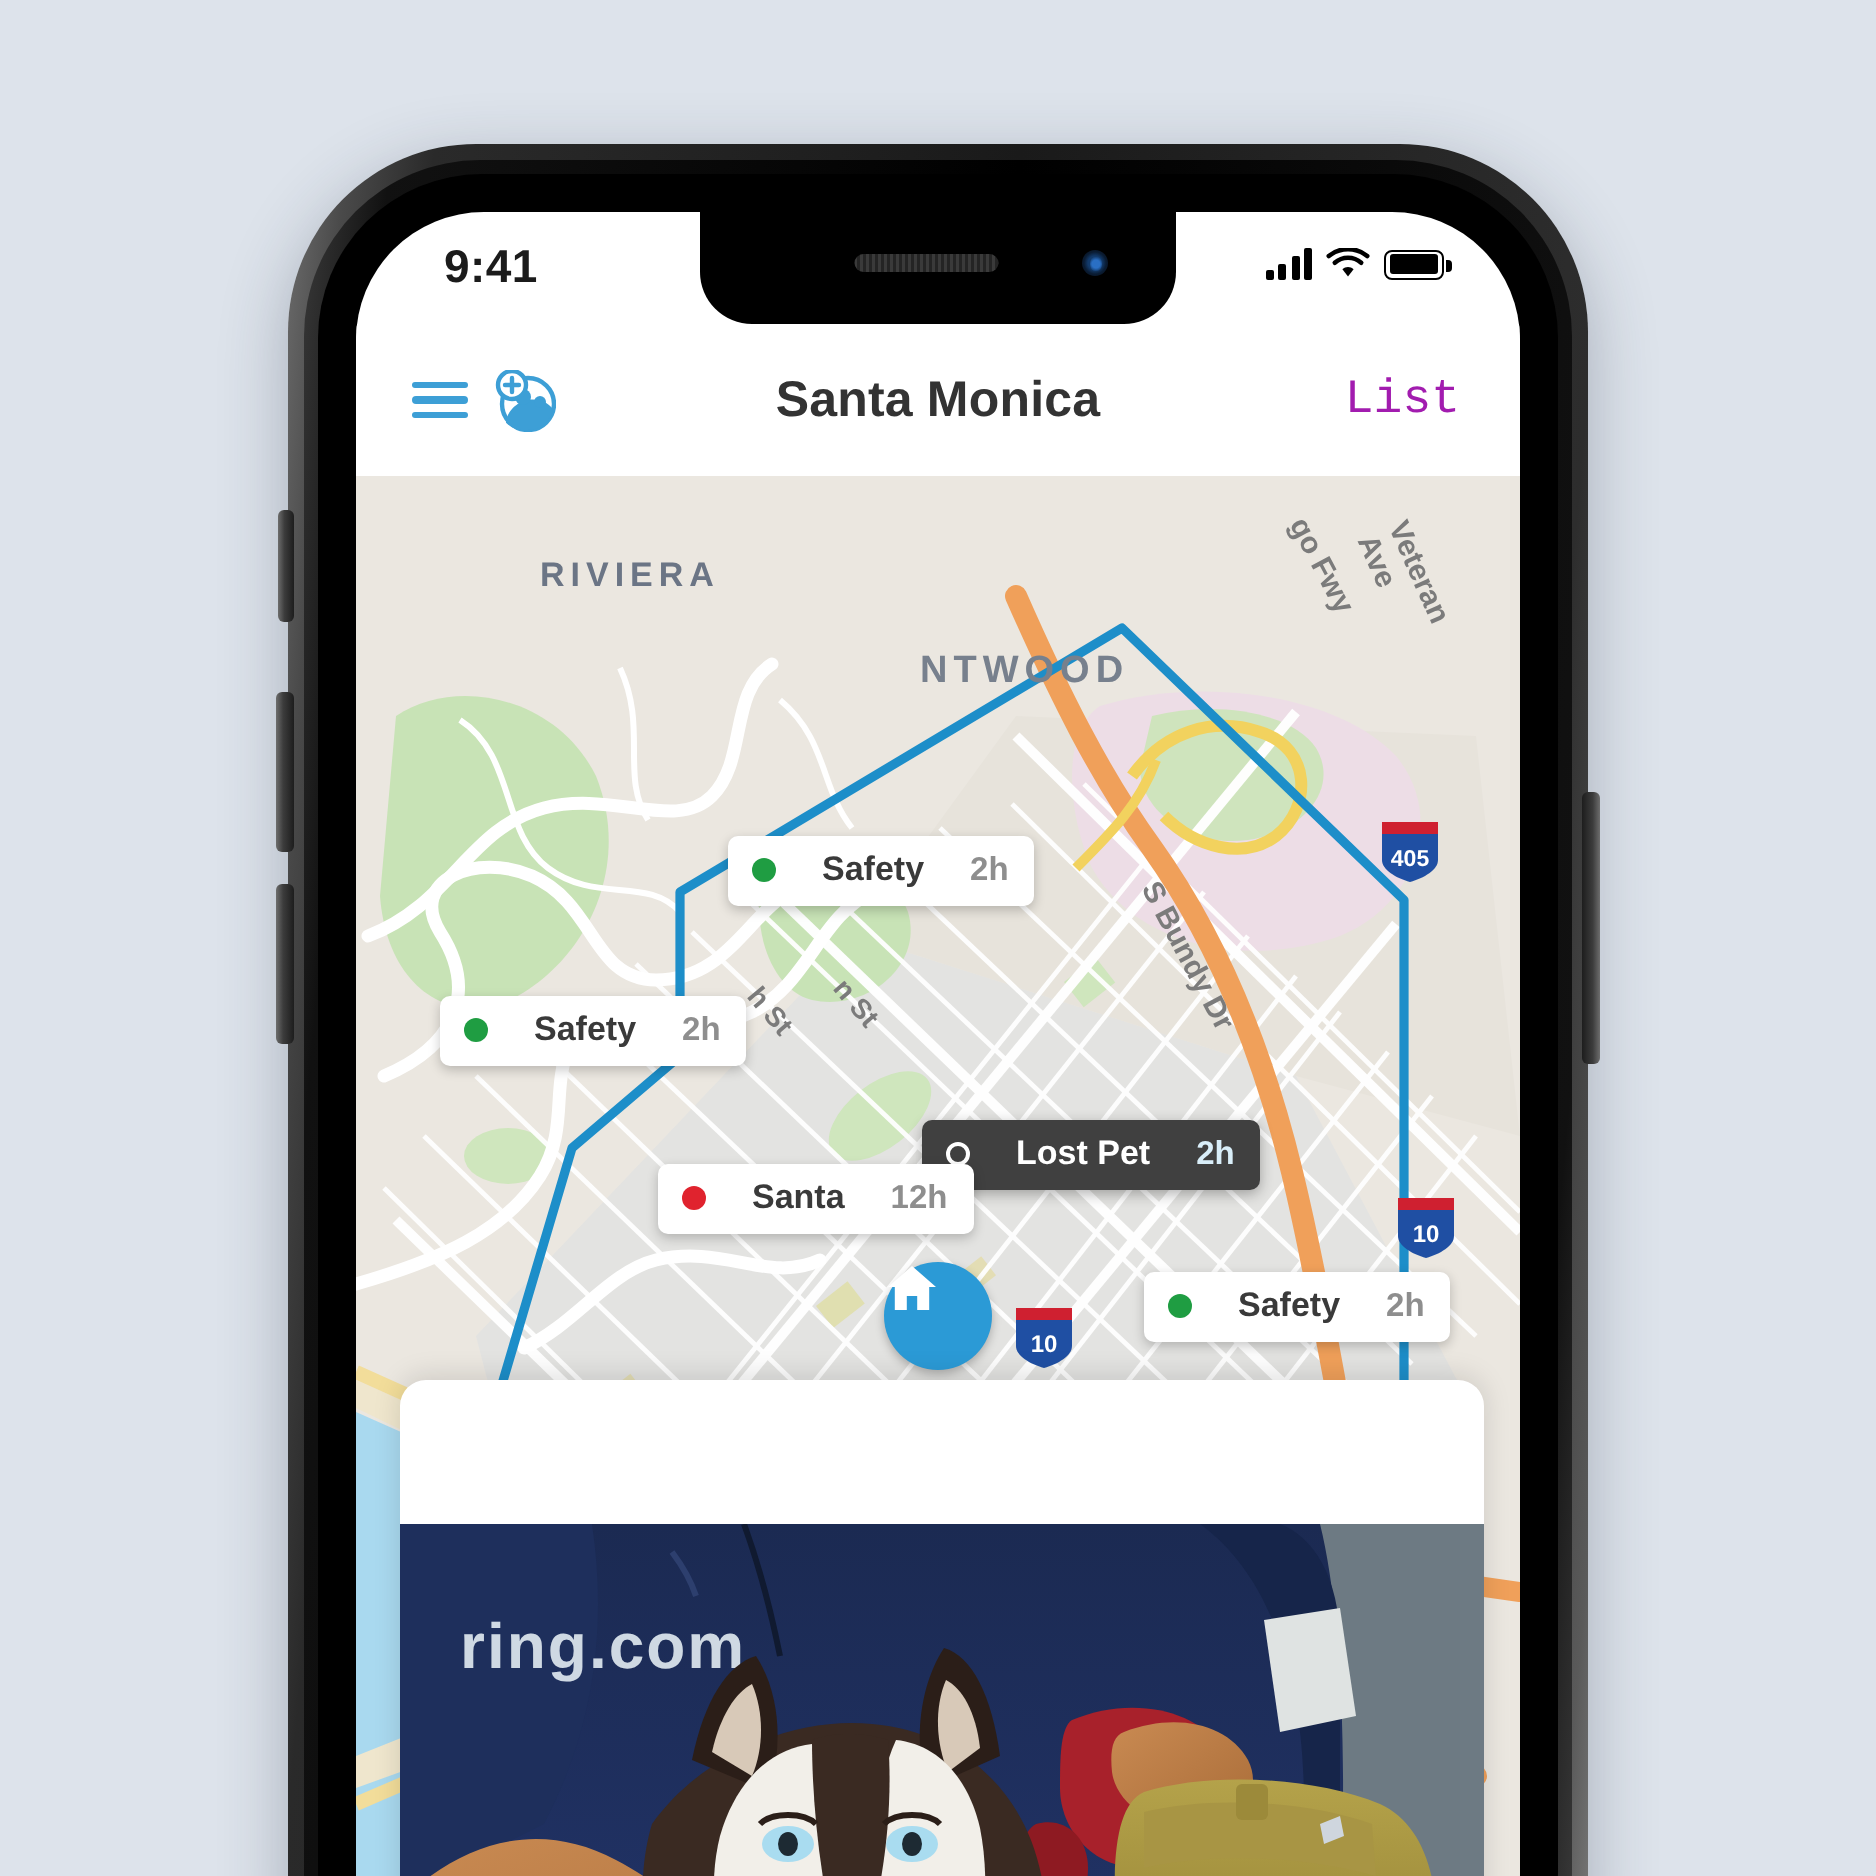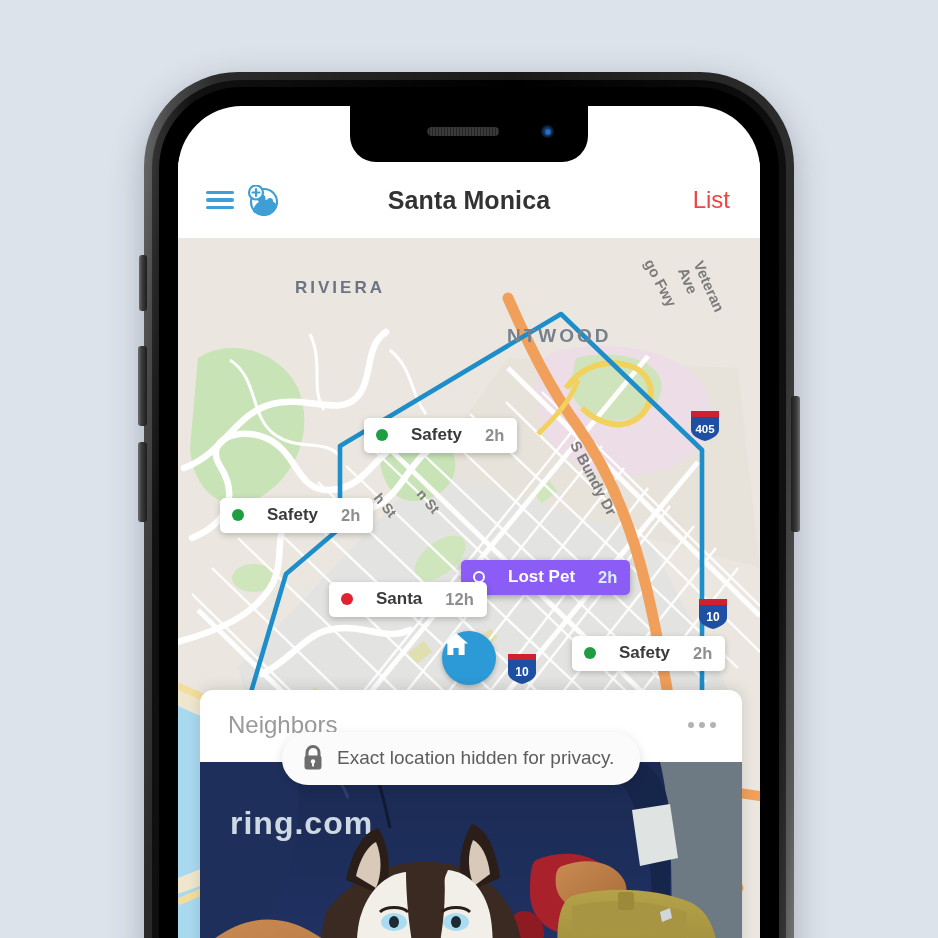--- a/index.html
+++ b/index.html
@@ -113,62 +113,62 @@
   .nav-left { position:absolute; left: 28px; display:flex; align-items:center; gap: 13px; }
   .hamburger { width: 28px; height: 19px; display:flex; flex-direction:column; justify-content:space-between; cursor:pointer; }
   .hamburger b { display:block; height: 3.4px; background:#3d9fd6; border-radius:2px; }
   .neighbors-icon { width: 31px; height: 31px; position: relative; }
   .nav-title {
     position: absolute; left: 0; right: 0; text-align: center;
     font-size: 25px; font-weight: 600; color: #333; letter-spacing: .1px;
   }
   .nav-right {
     position: absolute; right: 30px;
-    font-size: 24px; color: #ef4444; font-weight: 400; cursor: pointer;
+    font-size: 24px; color: #a21caf; font-weight: 400; cursor: pointer; font-family: Liberation Mono, monospace;
   }
 
   
   .map {
     position: absolute; left: 0; top: 132px; width: 582px; height: 760px;
     overflow: hidden; background: #e9e5de;
   }
   .map svg { position: absolute; left: 0; top: 0; }
 
   
   .pill {
     position: absolute; display: inline-flex; align-items: center; gap: 23px;
     background: #fff; border-radius: 5px; padding: 7px 13px 8px 12px;
     box-shadow: 0 2px 6px rgba(0,0,0,.22);
     white-space: nowrap; z-index: 20; cursor: pointer;
   }
   .pill .dot { width: 12px; height: 12px; border-radius: 50%; flex: none; }
   .pill .lbl { font-size: 17px; font-weight: 700; color: #3a3a3a; }
   .pill .age { font-size: 16.5px; color: #8e8e8e; font-weight: 700; }
-  .pill.selected { background: #8b5cf6; box-shadow: 0 2px 7px rgba(0,0,0,.3); }
+  .pill.selected { background: #404040; box-shadow: 0 2px 7px rgba(0,0,0,.3); }
   .pill.selected .lbl { color: #fff; }
   .pill.selected .age { color: #d9eef9; }
   .pill.selected .ring {
     width: 12px; height: 12px; border-radius: 50%;
     border: 2px solid #fff; background: transparent; flex: none;
   }
 
   .home-marker {
     position: absolute; width: 54px; height: 54px; border-radius: 50%;
     background: #2b9ad6; z-index: 22;
     display: flex; align-items: center; justify-content: center;
     box-shadow: 0 2px 5px rgba(0,0,0,.25);
   }
 
   .shield {
     position: absolute; width: 34px; height: 32px; z-index: 15;
   }
 
   .maplbl {
     position: absolute; color: #6b7585; font-weight: 600;
-    letter-spacing: 3px; z-index: 8; pointer-events: none; margin-left: 25px;
+    letter-spacing: 3px; z-index: 8; pointer-events: none;
   }
   .streetlbl {
     position: absolute; color: #7b7b7b; font-weight: 600;
     z-index: 8; pointer-events: none; font-size: 15px;
   }
 
   
   .card {
     position: absolute; left: 22px; top: 584px;
     width: 542px; height: 330px;
@@ -312,21 +312,21 @@
           <path d="M388,150 C404,128 428,120 452,128 C478,136 478,166 460,180 C444,192 420,186 404,170" stroke="#f2d25e" stroke-width="6" fill="none"></path>
           <path d="M360,196 C378,178 392,164 400,142" stroke="#f2d25e" stroke-width="5" fill="none"></path>
 
           <polygon points="383,76 524,212 524,498 430,586 168,586 60,498 108,336 162,290 162,208" fill="none" stroke="#1d8ec9" stroke-width="4.6" stroke-linejoin="round"></polygon>
 
           <path d="M268,184 C310,246 350,308 392,372 C424,420 450,470 468,520" stroke="#2f9ad8" stroke-width="0" fill="none"></path>
         </g>
       </svg>
 
       <div class="maplbl" style="left:92px; top:40px; font-size:17px;">RIVIERA</div>
-      <div class="maplbl" style="left:304px; top:87px; font-size:19px; color:#77808d;">NTWOOD</div>
+      <div class="maplbl" style="left:282px; top:87px; font-size:19px; color:#77808d;">NTWOOD</div>
 
       <div class="streetlbl" style="left:478px; top:18px; transform:rotate(62deg); transform-origin:left top;">go Fwy</div>
       <div class="streetlbl" style="left:528px; top:20px; transform:rotate(66deg); transform-origin:left top;">Veteran Ave</div>
       <div class="streetlbl" style="left:404px; top:200px; transform:rotate(62deg); transform-origin:left top;">S Bundy Dr</div>
       <div class="streetlbl" style="left:205px; top:252px; transform:rotate(50deg); transform-origin:left top; font-size:14px;">h St</div>
       <div class="streetlbl" style="left:248px; top:248px; transform:rotate(50deg); transform-origin:left top; font-size:14px;">n St</div>
       <div class="streetlbl" style="left:158px; top:258px; transform:rotate(50deg); transform-origin:left top; font-size:14px;">St</div>
 
       <div class="shield" style="left:510px; top:172px;text-decoration:underline;">
         <svg viewBox="0 0 34 32" width="34" height="32">
@@ -382,28 +382,20 @@
       </div>
 
       <div class="pill" style="left:394px; top:398px;">
         <span class="dot" style="background:#1f9d42"></span>
         <span class="lbl">Safety</span>
         <span class="age">2h</span>
       </div>
     </div>
 
     <div class="card">
-      <div class="card-head">
-        <div class="card-title">Neighbors</div>
-        <div class="card-dots">
-          <i></i>
-            <i></i>
-            <i></i>
-        </div>
-      </div>
       <div class="card-photo">
         <svg width="542" height="258" viewBox="0 0 542 258">
           <defs>
             <linearGradient id="uni" x1="0" y1="0" x2="0" y2="1">
               <stop offset="0" stop-color="#1b2a52"></stop>
                 <stop offset="1" stop-color="#22346a"></stop>
             </linearGradient>
             <linearGradient id="skin" x1="0" y1="0" x2="1" y2="1">
               <stop offset="0" stop-color="#c98a52"></stop>
                 <stop offset="1" stop-color="#a96c38"></stop>
@@ -472,29 +464,20 @@
 
           <path d="M262,216 C280,224 296,242 302,258" stroke="#1b1b1b" stroke-width="6" fill="none"></path>
           <path d="M252,228 C258,240 258,250 256,258" stroke="#1b1b1b" stroke-width="5" fill="none"></path>
 
           <path d="M172,0 C180,22 186,46 190,66" stroke="#101a30" stroke-width="3" fill="none"></path>
           <path d="M136,14 C142,22 146,30 148,36" stroke="#2d3f6e" stroke-width="3" fill="none"></path>
         </svg>
       </div>
     </div>
 
-    <div class="privacy">
-      <svg width="22" height="26" viewBox="0 0 22 26">
-        <path d="M5,11 V8 C5,4.2 7.6,1.6 11,1.6 C14.4,1.6 17,4.2 17,8 V11" stroke="#6d6d6d" stroke-width="3" fill="none"></path>
-        <rect x="2.5" y="10.5" width="17" height="14" rx="2.4" fill="#6d6d6d"></rect>
-        <circle cx="11" cy="16.4" r="2.2" fill="#fbfbfb"></circle>
-        <rect x="10" y="17" width="2" height="4.4" fill="#fbfbfb"></rect>
-      </svg>
-      <span class="ptext">Exact location hidden for privacy.</span>
-    </div>
 
     <div class="navbar">
       <div class="nav-left">
         <div class="hamburger">
           <b></b>
             <b></b>
             <b></b>
         </div>
         <div class="neighbors-icon">
           <svg width="31" height="31" viewBox="0 0 31 31">
@@ -504,20 +487,39 @@
             <circle cx="23" cy="16" r="3" fill="#3d9fd6"></circle>
             <circle cx="9" cy="7.5" r="7" fill="#fff" stroke="#3d9fd6" stroke-width="2.2"></circle>
             <path d="M9,4 V11 M5.5,7.5 H12.5" stroke="#3d9fd6" stroke-width="2.2" stroke-linecap="round"></path>
           </svg>
         </div>
       </div>
       <div class="nav-title">Santa Monica</div>
       <div class="nav-right">List</div>
     </div>
 
+    <div class="statusbar">
+      <div class="status-time">9:41</div>
+      <div class="status-right">
+        <span class="bars">
+            <i></i>
+            <i></i>
+            <i></i>
+            <i></i>
+          </span>
+        <svg width="22" height="16" viewBox="0 0 22 16">
+          <path d="M11,14.2 L8.2,10.6 C9,9.9 10,9.5 11,9.5 C12,9.5 13,9.9 13.8,10.6 Z" fill="#000"></path>
+          <path d="M4.4,7.4 C6.2,5.8 8.5,4.9 11,4.9 C13.5,4.9 15.8,5.8 17.6,7.4" stroke="#000" stroke-width="2.3" fill="none" stroke-linecap="round"></path>
+          <path d="M1.4,4 C4,1.8 7.4,0.6 11,0.6 C14.6,0.6 18,1.8 20.6,4" stroke="#000" stroke-width="2.3" fill="none" stroke-linecap="round"></path>
+        </svg>
+        <span class="batt">
+            <span></span>
+          </span>
+      </div>
+    </div>
 
     <div class="notch">
       <div class="speaker"></div>
       <div class="camera"></div>
     </div>
 
   </div>
 </div>
 
 </body></html>

